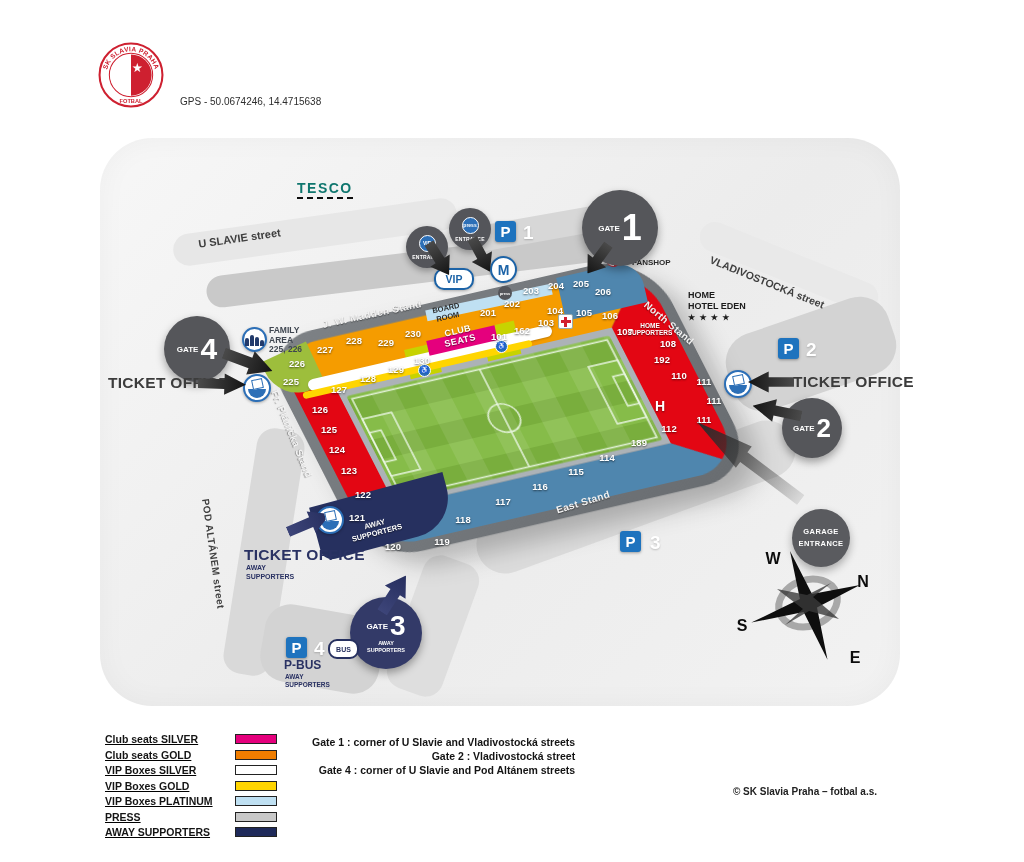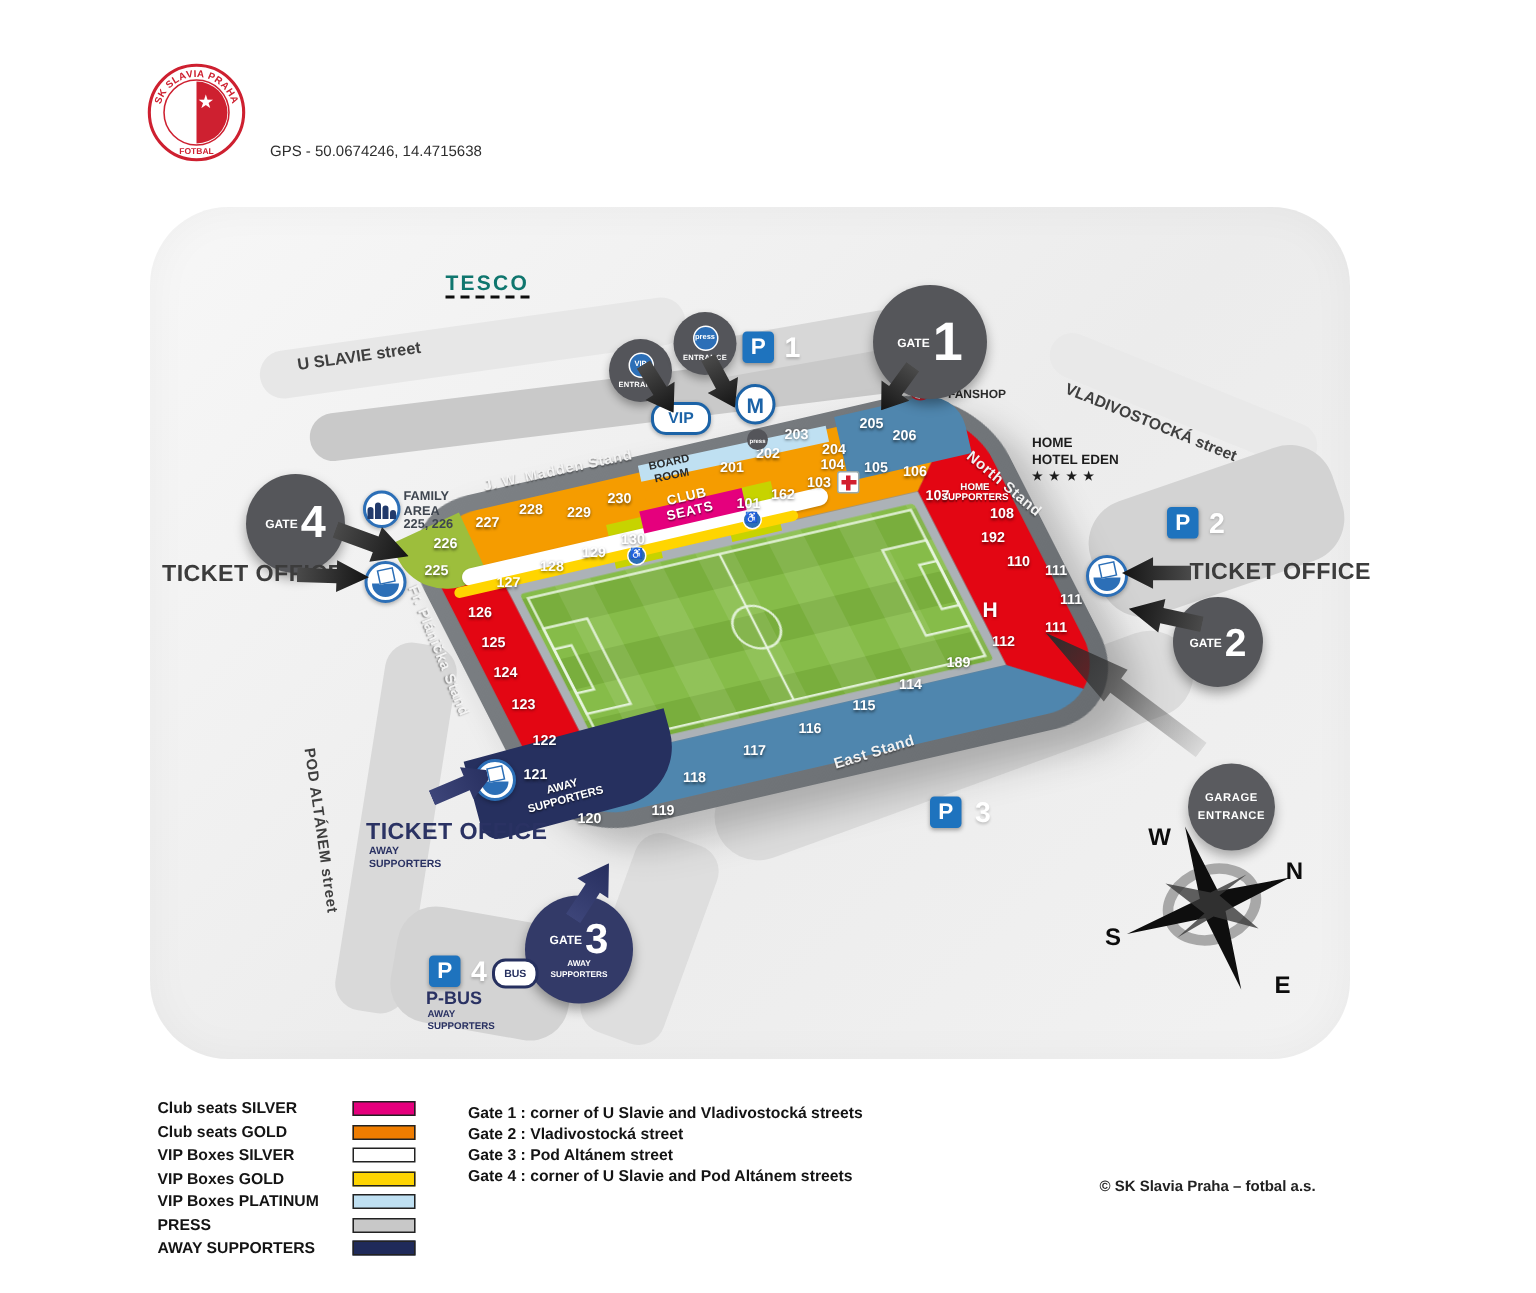--- a/index.html
+++ b/index.html
@@ -91,26 +91,26 @@
               background:linear-gradient(90deg,#fff 50%,#d21f2e 50%);box-sizing:border-box;}
   .hmark{position:absolute;transform:translate(-50%,-50%);font-size:14px;font-weight:bold;color:#fff;text-shadow:0 1px 2px rgba(0,0,0,.5);}
 
   
   .arrow{position:absolute;background:linear-gradient(90deg,#4a4a4a,#141414);
          clip-path:polygon(0 30%,55% 30%,55% 6%,100% 50%,55% 94%,55% 70%,0 70%);}
   .arrow.navy{background:linear-gradient(90deg,#3d4579,#262e5e);}
   .arrow.fade{background:linear-gradient(90deg,rgba(70,70,70,.12),#2c2c2c);}
 
   
-  .legend{position:absolute;left:105px;top:733px;display:flex;flex-direction:column;gap:3.5px;}
+  .legend{position:absolute;left:105px;top:733px;display:flex;flex-direction:column;gap:3.5px;text-decoration:underline;}
   .legend-row{display:flex;align-items:center;width:172px;}
   .legend-label{font-size:10.5px;font-weight:bold;color:#141414;}
   .legend-swatch{margin-left:auto;width:42px;height:10px;border:1px solid #222;box-sizing:border-box;}
   .gate-desc{position:absolute;left:312px;top:735px;}
-  .gate-line{font-size:10.5px;font-weight:bold;color:#141414;line-height:14px;}
+  .gate-line{font-size:10.5px;font-weight:bold;color:#141414;line-height:14px;text-align:right;}
   .copyright{position:absolute;left:700px;top:786px;width:210px;text-align:center;font-size:10px;font-weight:bold;color:#222;}
 
   .compass-lbl{position:absolute;transform:translate(-50%,-50%);font-size:16px;font-weight:bold;color:#0c0c0c;}
   .iris{position:absolute;left:688px;top:290px;font-size:9px;font-weight:bold;color:#1c1c1c;line-height:11px;}
   .iris .stars{font-size:8px;letter-spacing:1px;}
   .famtext{position:absolute;left:269px;top:326px;font-size:8.5px;font-weight:bold;color:#3f4650;line-height:9.5px;}
   .fanshoptext{position:absolute;font-size:8px;font-weight:bold;color:#2b2b2b;}
 </style>
 </head>
 <body>
@@ -210,21 +210,21 @@
   <span class="sec" style="left:337px;top:449px">124</span>
   <span class="sec" style="left:329px;top:429px">125</span>
   <span class="sec" style="left:320px;top:409px">126</span>
   <span class="sec" style="left:339px;top:389px">127</span>
   <span class="sec" style="left:368px;top:378px">128</span>
   <span class="sec" style="left:396px;top:369px">129</span>
   <span class="sec" style="left:422px;top:360px">130</span>
   <span class="sec" style="left:488px;top:312px">201</span>
   <span class="sec" style="left:512px;top:303px">202</span>
   <span class="sec" style="left:531px;top:290px">203</span>
-  <span class="sec" style="left:556px;top:300px">204</span>
+  <span class="sec" style="left:556px;top:285px">204</span>
   <span class="sec" style="left:581px;top:283px">205</span>
   <span class="sec" style="left:603px;top:291px">206</span>
   <span class="sec" style="left:291px;top:381px">225</span>
   <span class="sec" style="left:297px;top:363px">226</span>
   <span class="sec" style="left:325px;top:349px">227</span>
   <span class="sec" style="left:354px;top:340px">228</span>
   <span class="sec" style="left:386px;top:342px">229</span>
   <span class="sec" style="left:413px;top:333px">230</span>
 
   <div class="tinylbl" style="left:459px;top:336px;font-size:9px;transform:translate(-50%,-50%) rotate(-13deg);letter-spacing:.5px;">
@@ -400,18 +400,17 @@
         <span class="legend-swatch" style="background: rgb(200, 200, 200);"></span>
       </div>
       <div class="legend-row">
         <span class="legend-label">AWAY SUPPORTERS</span>
         <span class="legend-swatch" style="background: rgb(31, 42, 90);"></span>
       </div>
     </div>
   <div class="gate-desc" id="gate-desc">
       <div class="gate-line">Gate 1 : corner of U Slavie and Vladivostocká streets</div>
       <div class="gate-line">Gate 2 : Vladivostocká street</div>
-      <div class="gate-line">Gate 3 : Pod Altánem street</div>
       <div class="gate-line">Gate 4 : corner of U Slavie and Pod Altánem streets</div>
     </div>
   <div class="copyright">© SK Slavia Praha – fotbal a.s.</div>
 
 </div>
 
 </body></html>

